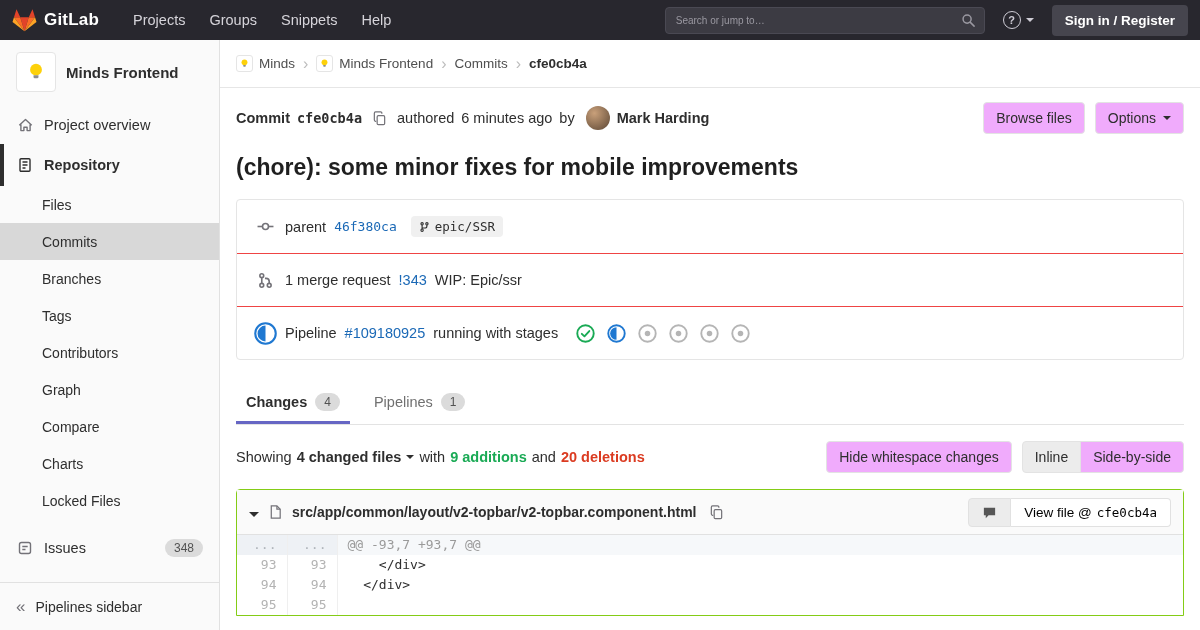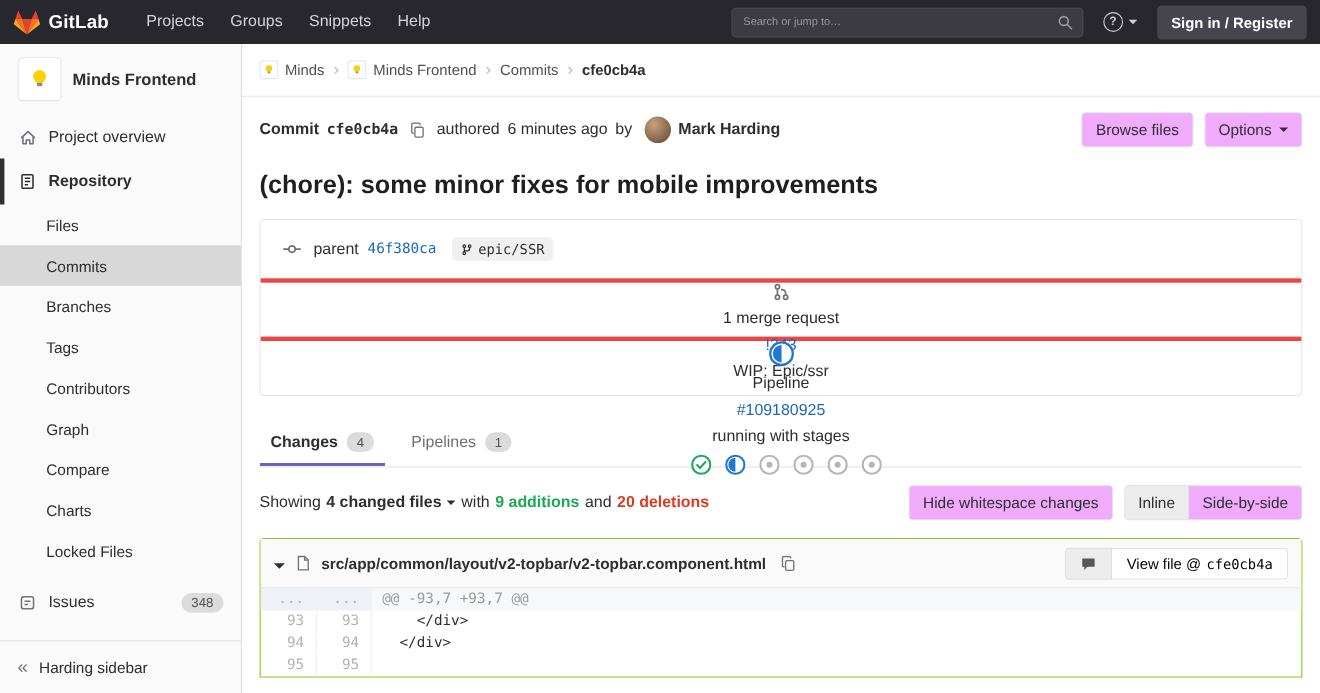--- a/index.html
+++ b/index.html
@@ -76,21 +76,21 @@
   .header-actions { margin-left:auto; display:flex; gap:10px; }
   .btn { background:#f0abfc; border:1px solid #e3e3e3; border-radius:4px; padding:7px 12px;
     font-size:14px; color:#2e2e2e; cursor:pointer; display:inline-flex; align-items:center;
     gap:7px; font-family:"Liberation Sans",sans-serif; white-space:nowrap; }
   .btn.selected { background:#ececec; }
 
   .commit-title { font-size:23px; font-weight:bold; color:#1f1f1f; margin:20px 0 18px; }
 
   .info-box { border:1px solid #e5e5e5; border-radius:4px; }
   .info-row { display:flex; align-items:center; gap:8px; padding:0 16px; height:53px; font-size:14.5px; }
-  .info-row + .info-row { border-top:4px solid #ef4444;flex-direction:column; }
+  .info-row + .info-row { border-top:1px solid #ef4444; }
   .row-icon { width:24px; display:flex; justify-content:center; color:#737278; flex-shrink:0; }
   .link { color:#1b69b6; text-decoration:none; cursor:pointer; }
   .sha-link { font-size:13px; }
   .ref-tag { background:#f0f0f0; border-radius:4px; padding:3px 8px; font-size:12.5px;
     display:inline-flex; align-items:center; gap:5px; margin-left:6px; color:#2e2e2e; cursor:pointer; }
   .stages { display:flex; align-items:center; gap:12px; margin-left:10px; }
   .stage { display:flex; cursor:pointer; }
 
   .tabs { display:flex; border-bottom:1px solid #e3e3e3; margin-top:20px; padding:0 0; }
   .tab { padding:13px 10px; display:flex; gap:8px; align-items:center; color:#707070;
@@ -221,21 +221,21 @@
           <rect x="2.5" y="2.5" width="11" height="11" rx="2"></rect>
           <path d="M5.3 6.5h5.4 M5.3 9.5h3.2"></path>
         </svg>
       </span>
       <span>Issues</span>
       <span class="count-badge">348</span>
     </div>
 
     <div class="collapse-item">
       <span class="dbl-chevron">«</span>
-      <span>Harding sidebar</span>
+      <span>Pipelines sidebar</span>
     </div>
   </aside>
 
   <main class="main">
     <nav class="breadcrumbs">
       <span class="crumb">
         <span class="crumb-avatar">
           <svg width="11" height="11" viewBox="0 0 16 16">
               <circle cx="8" cy="6.3" r="4.3" fill="#fdd10a"></circle>
               <path d="M6.2 10.3 h3.6 v1.3 a1 1 0 0 1 -1 1 h-1.6 a1 1 0 0 1 -1 -1 Z" fill="#8d8d8d"></path>

